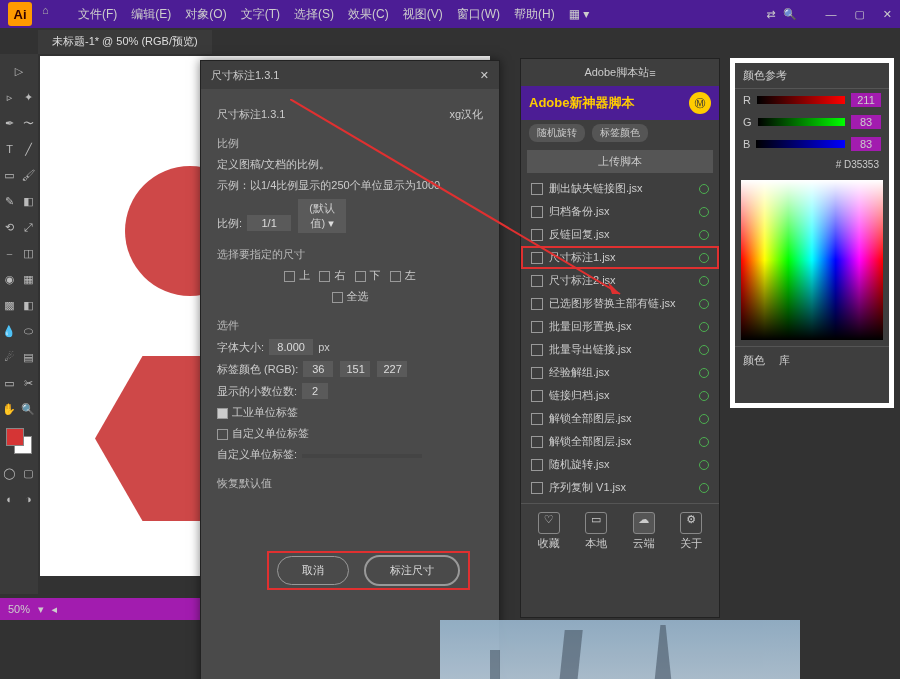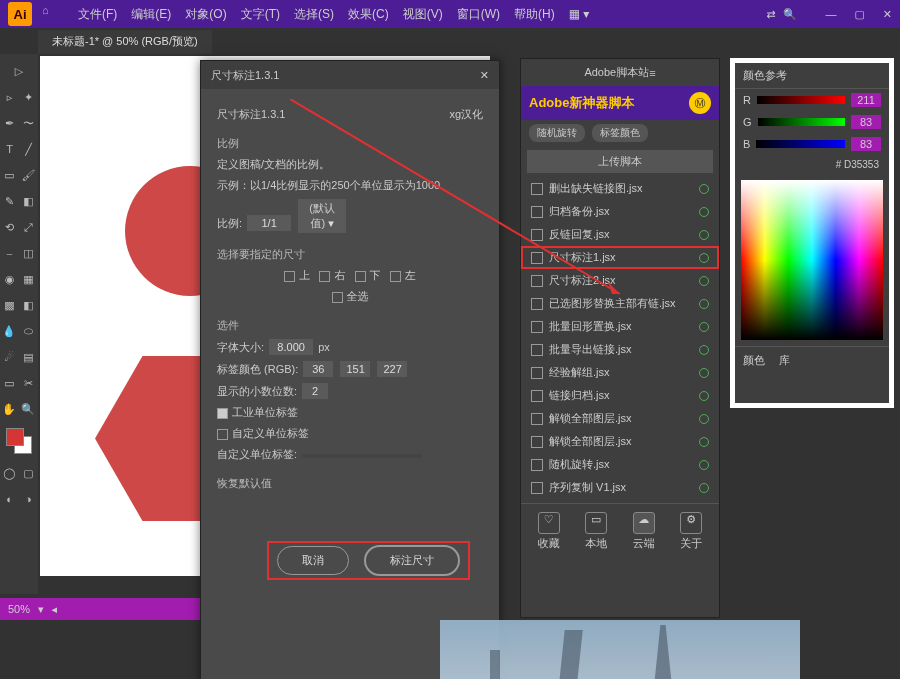--- a/index.html
+++ b/index.html
@@ -25,21 +25,21 @@
 .zoom-bar{position:absolute;left:0;top:544px;height:22px;width:200px;background:#a21caf;display:flex;align-items:center;padding:0 8px;gap:8px}
 .dialog{position:absolute;left:200px;top:6px;width:300px;height:630px;background:#4a4a4a;border:1px solid #222;box-shadow:0 0 10px rgba(0,0,0,.5)}
 .dlg-title{height:28px;background:#3e3e3e;display:flex;align-items:center;padding:0 10px;justify-content:space-between}
 .dlg-body{padding:12px 16px;color:#aaa;font-size:11px}
 .dlg-body .row{margin:6px 0}
 .dlg-body .sec{margin-top:14px;margin-bottom:4px;color:#bbb}
 .inp{background:#5a5a5a;border:none;padding:2px 6px;color:#ddd;width:44px;text-align:center;margin:0 2px;display:inline-block}
 .chk{display:inline-block;width:11px;height:11px;border:1px solid #999;margin-right:4px;vertical-align:middle}
 .chk.on{background:#ccc}
 .btn{display:inline-block;padding:6px 24px;border:1px solid #999;border-radius:16px;margin:0 6px;color:#ddd}
-.btn-row{text-align:center;margin-top:8px}
+.btn-row{text-align:center;margin-top:18px}
 .red-box{border:2px solid #e03030;padding:2px}
 .scripts{position:absolute;left:520px;top:4px;width:200px;height:560px;background:#3e3e3e;border:1px solid #222}
 .scripts-hdr{padding:6px;display:flex;align-items:center;justify-content:center}
 .scripts-title{background:#4c1d95;padding:6px 8px;display:flex;align-items:center;gap:24px}
 .scripts-title b{color:#ffcc00;font-size:13px}
 .pill{display:inline-block;padding:2px 8px;background:#555;border-radius:8px;font-size:10px;margin-right:4px}
 .scat{background:#555;text-align:center;padding:4px;margin:4px 6px}
 .script-list{height:320px;overflow:hidden}
 .script-item{display:flex;align-items:center;padding:4px 10px;gap:6px}
 .script-item.hl{outline:2px solid #e03030;outline-offset:-2px}

